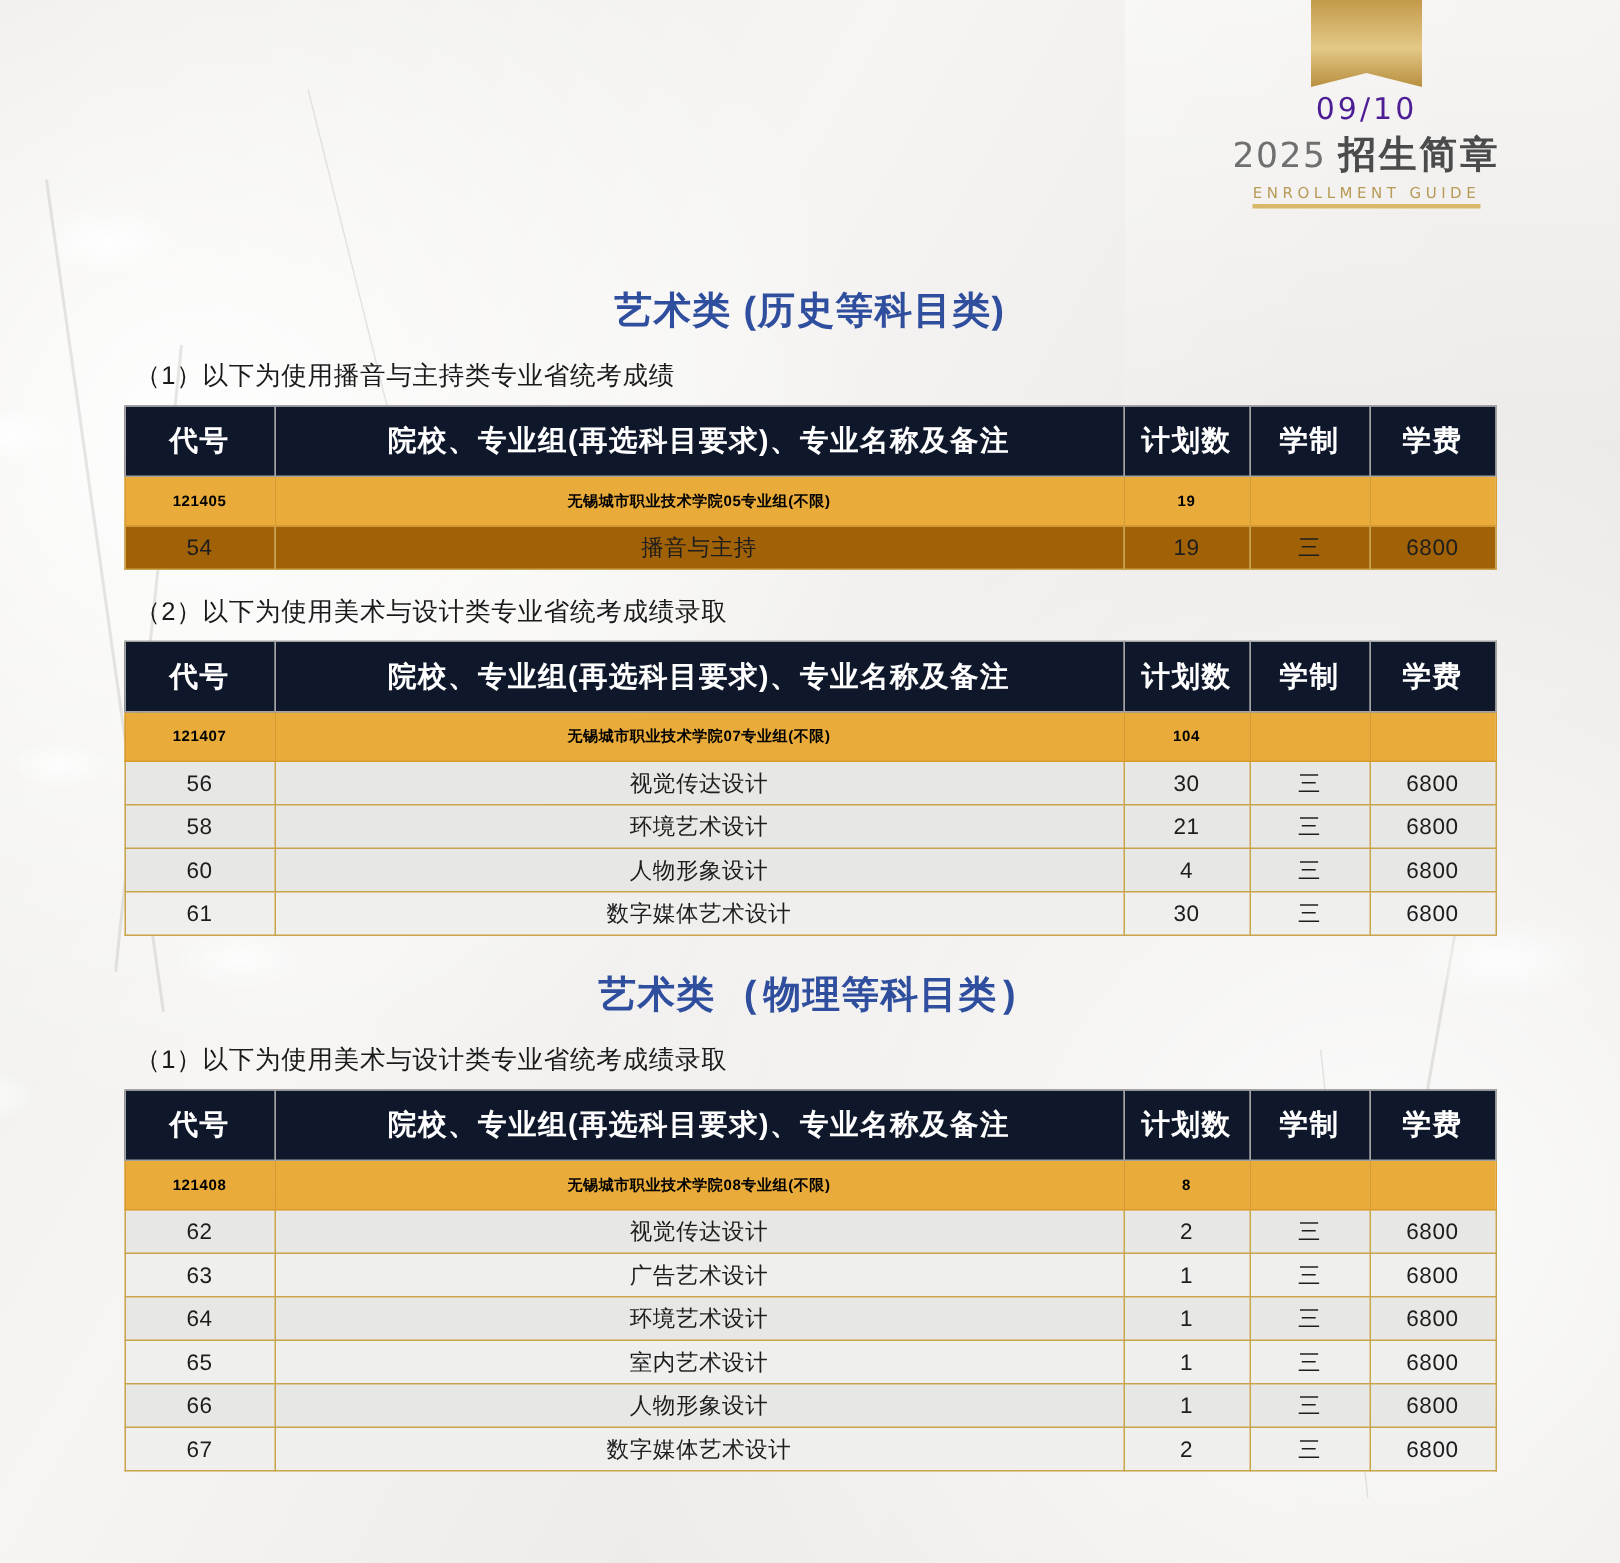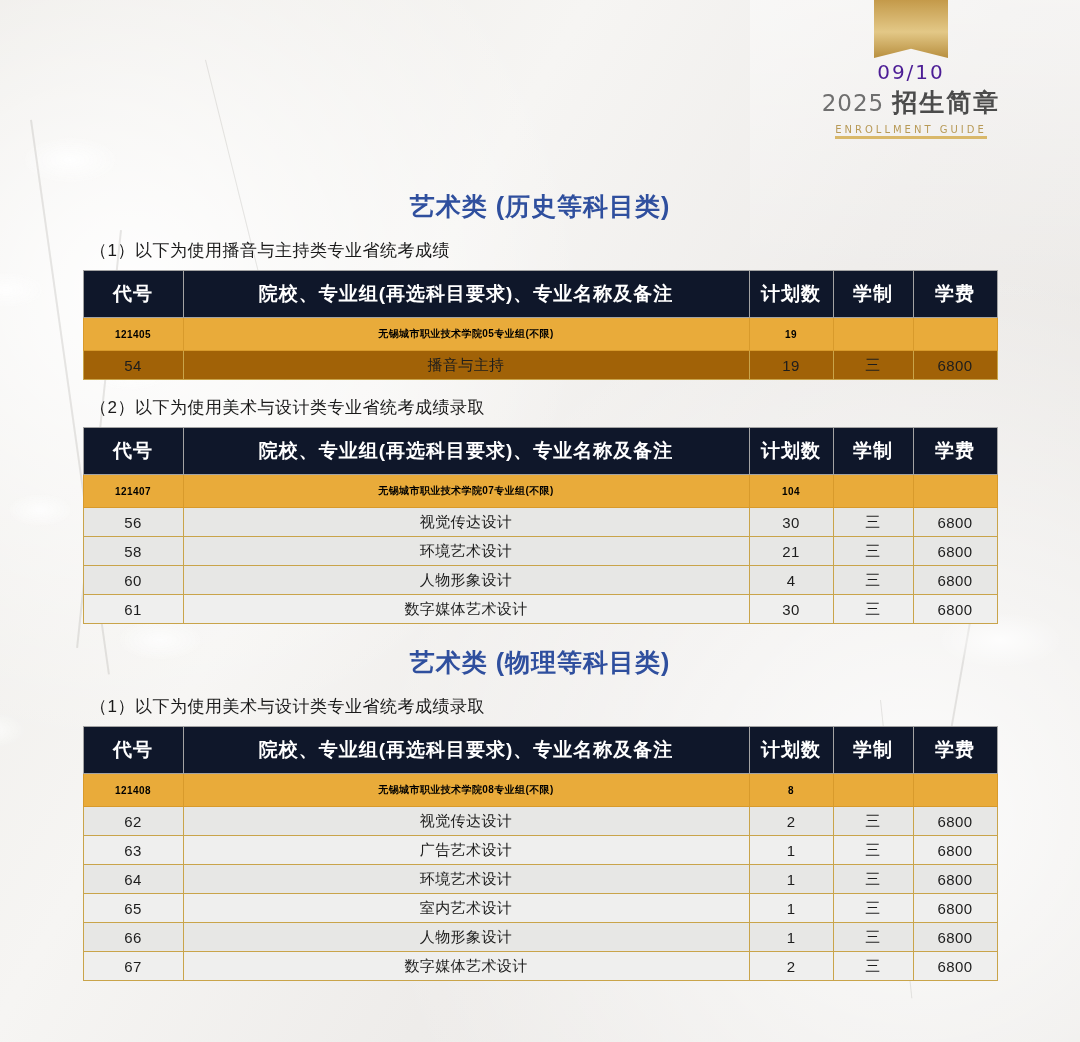--- a/index.html
+++ b/index.html
@@ -129,21 +129,21 @@
   }
   h2.section-title {
     text-align: center;
     color: #2f4f9e;
     font-size: 25px;
     font-weight: bold;
     margin: 0;
     letter-spacing: 1px;
   }
   .sec1-title { padding-top: 190px; }
-  .sec2-title { padding-top: 22px; }
+  .sec2-title { padding-top: 22px; font-family: Liberation Mono, monospace; }
 
   .subtitle {
     margin: 16px 0 8px 46px;
     font-size: 17px;
     color: #1a1a1a;
     letter-spacing: 0.5px;
   }
 
   table.plan {
     width: 908px;

